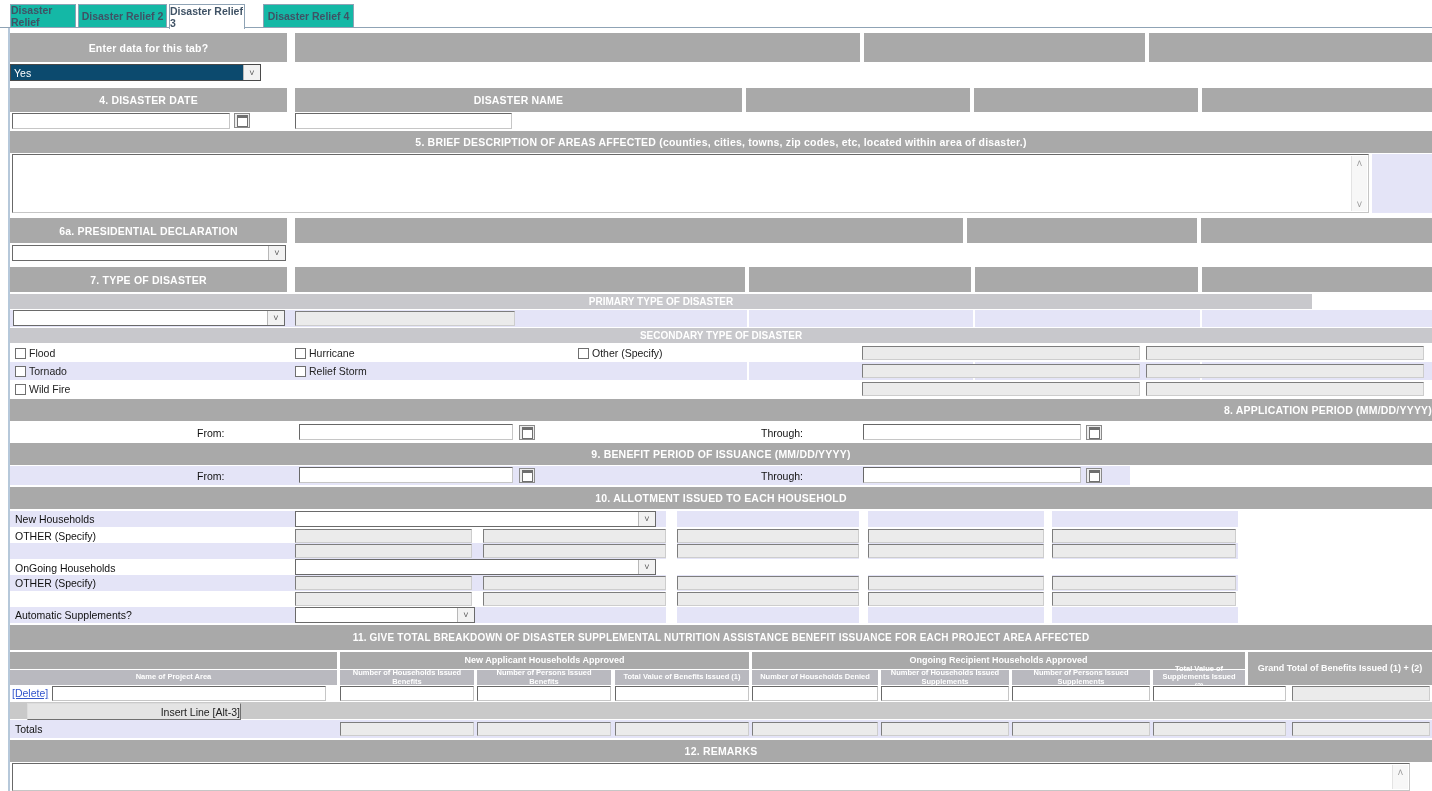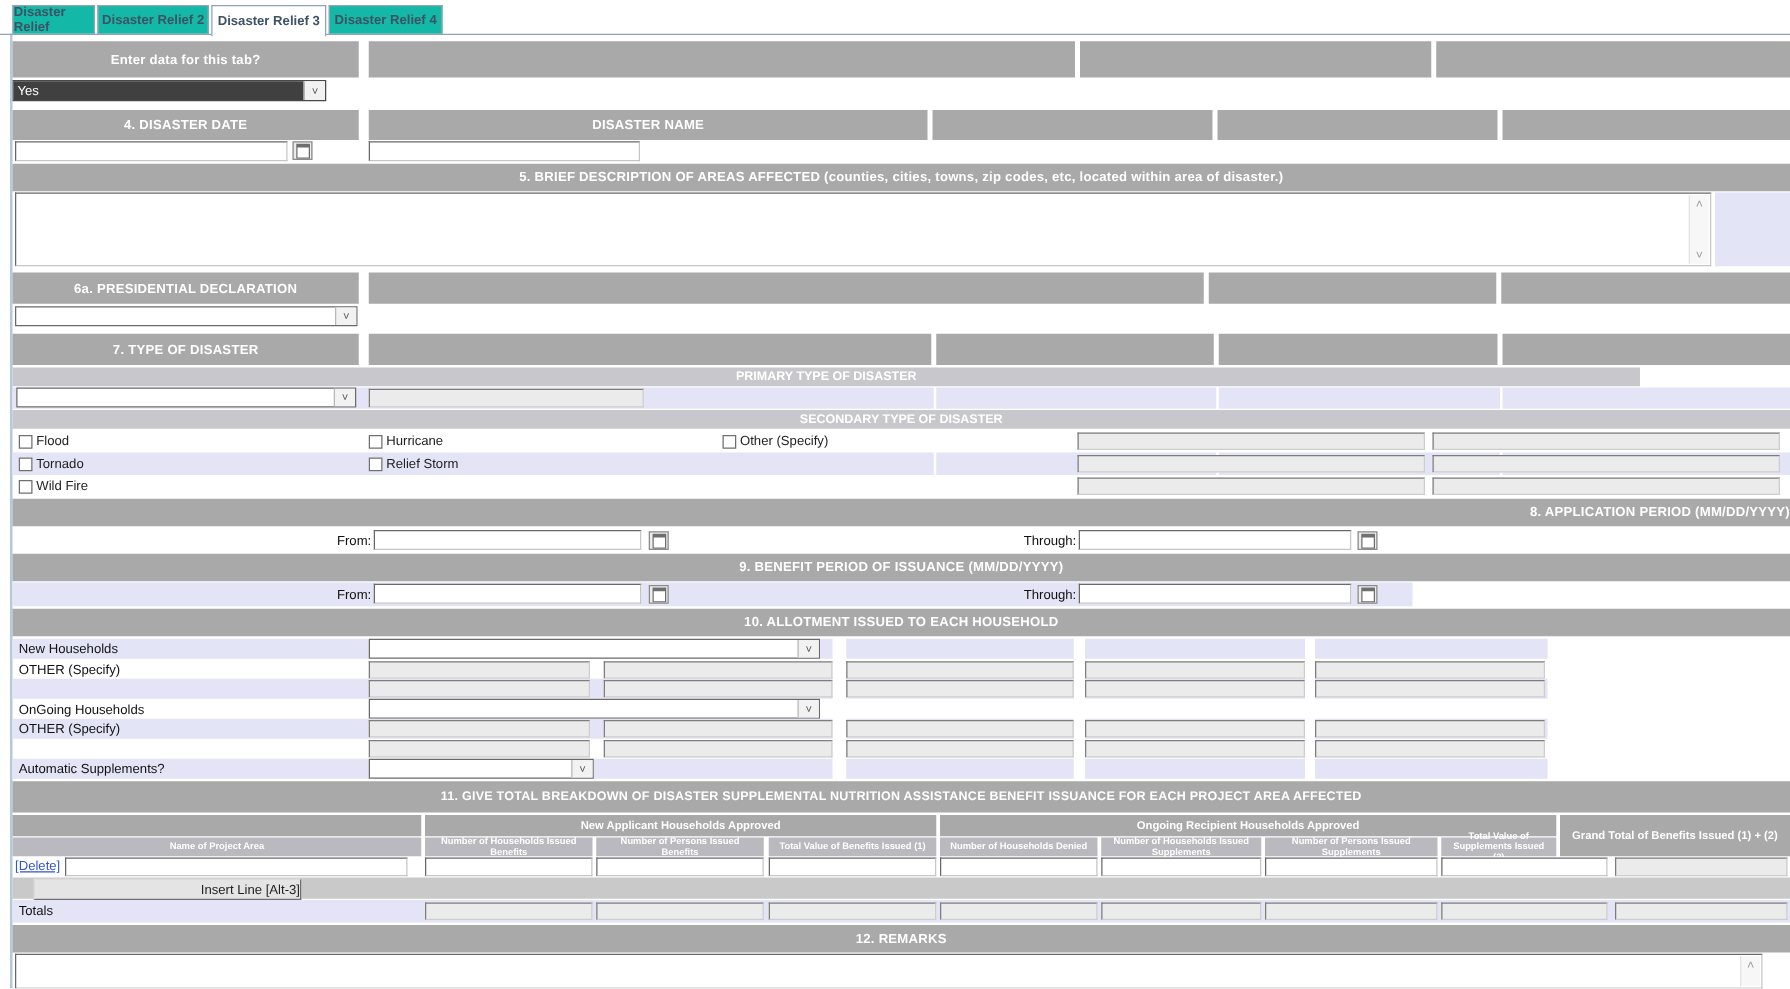--- a/index.html
+++ b/index.html
@@ -24,48 +24,48 @@
   .prow{background:#e4e4f7;}
   
   .tin{background:#fff;border:1px solid #c6c6c6;border-top-color:#686868;border-left-color:#686868;}
   .din{background:#ebebeb;border:1px solid #cdcdcd;border-top-color:#7d7d7d;border-left-color:#7d7d7d;}
   input.tin,input.din{padding:0 2px;font:10.5px "Liberation Sans",sans-serif;outline:none;}
   .sel{background:#fff;border:1px solid #6a6a6a;display:flex;align-items:center;}
   .sel .val{flex:1;padding:0 3px;font-size:10.5px;white-space:nowrap;overflow:hidden;}
   .sel .arr{width:16px;align-self:stretch;background:#f2f2f2;border-left:1px solid #b8b8b8;
             display:flex;align-items:center;justify-content:center;color:#555;font-size:9px;}
   .sel.hl{border-color:#4a4a4a;}
-  .sel.hl .val{background:#404040;color:#fff;align-self:stretch;display:flex;align-items:center;}
+  .sel.hl .val{background:#0c4a6e;color:#fff;align-self:stretch;display:flex;align-items:center;}
   .cal{background:#ececec;border:1px solid #8a8a8a;display:flex;align-items:center;justify-content:center;}
   .calglyph{width:9px;height:8px;background:#fff;border:1px solid #6f6f6f;border-top:3px solid #6f6f6f;}
   .cb{width:11px;height:11px;background:#fff;border:1px solid #6f6f6f;display:inline-block;box-sizing:border-box;}
   .cbitem{position:absolute;display:flex;align-items:center;gap:3px;font-size:10.5px;color:#222;}
   .lbl{position:absolute;font-size:10.5px;color:#111;white-space:nowrap;}
-  .rlbl{position:absolute;font-size:10.5px;color:#111;text-align:right;white-space:nowrap;}
+  .rlbl{position:absolute;font-size:10.5px;color:#111;white-space:nowrap;}
   .link{position:absolute;color:#3355cc;text-decoration:underline;font-size:10.5px;cursor:pointer;}
   .btn{position:absolute;background:#e4e4e4;border:1px solid #707070;border-top-color:#dcdcdc;border-left-color:#dcdcdc;
        font-size:10.5px;color:#222;display:flex;align-items:center;justify-content:flex-end;}
   .ta{background:#fff;border:1px solid #c6c6c6;border-top-color:#686868;border-left-color:#686868;}
   .sbtrack{position:absolute;top:1px;bottom:1px;right:1px;width:15px;background:#f7f7f7;border-left:1px solid #e3e3e3;}
   .sbarrow{position:absolute;right:0;width:15px;height:14px;color:#9a9a9a;font-size:10px;
            display:flex;align-items:center;justify-content:center;}
 </style>
 </head>
 <body>
 
 <div class="screen">
 
   <div class="tabline"></div>
   <div class="tab" style="left:10px;width:66px;">
       <span>Disaster Relief</span>
     </div>
   <div class="tab" style="left:78px;width:89px;">
       <span>Disaster Relief 2</span>
     </div>
-  <div class="tab active" style="left:169px;width:92px;">
+  <div class="tab active" style="left:169px;width:76px;">
       <span>Disaster Relief 3</span>
     </div>
   <div class="tab" style="left:263px;width:91px;">
       <span>Disaster Relief 4</span>
     </div>
   <div class="vline"></div>
 
   <div class="abs hbar" style="left:10px;top:33px;width:277px;height:29px;">
       <span>Enter data for this tab?</span>
     </div>

